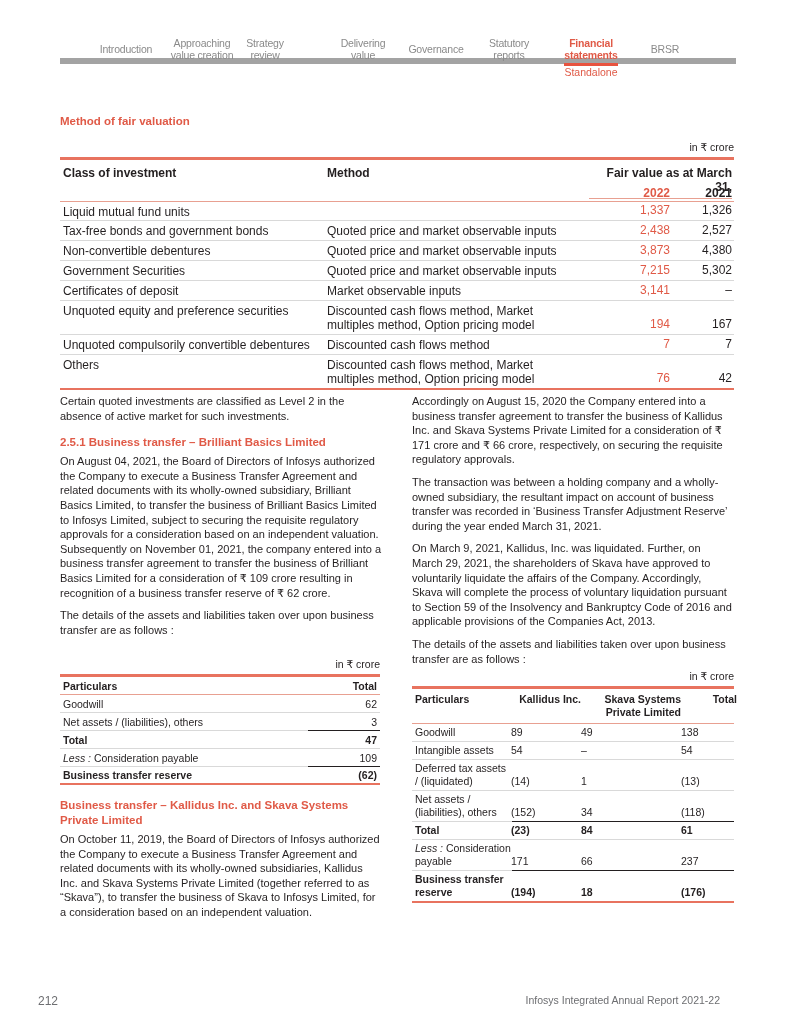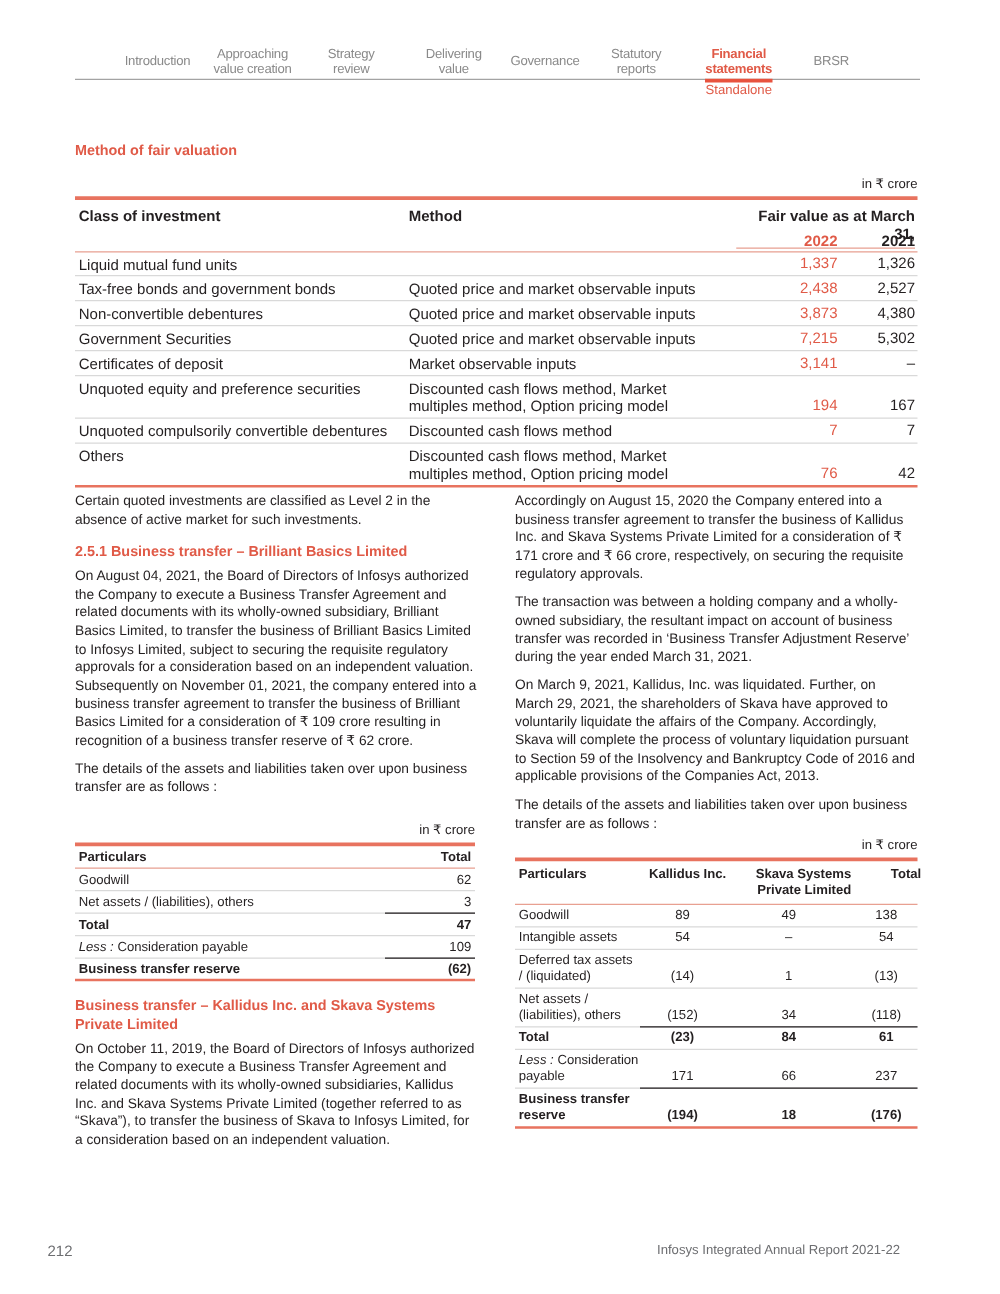--- a/index.html
+++ b/index.html
@@ -7,21 +7,21 @@
   body {
     position: relative;
     font-family: "Liberation Sans", "DejaVu Sans", sans-serif;
     color: #231f20;
     overflow: hidden;
   }
 
   
   .nav {
     position: absolute; left: 60px; top: 34px; width: 676px; height: 30px;
-    border-bottom: 1px solid #a3a3a3;
+    border-bottom: 6px solid #a3a3a3;
   }
   .nav-item {
     position: absolute; top: 0; height: 30px;
     display: flex; align-items: center; justify-content: center;
     text-align: center; font-size: 10.5px; line-height: 12px; color: #8a8a8a;
     cursor: pointer;
     letter-spacing: -0.2px;
   }
   .nav-item.active { color: #e05a47; font-weight: bold; }
   .nav-item.active::after {
@@ -102,38 +102,38 @@
     position: absolute; left: 412px; top: 686px; width: 322px;
     border-top: 3px solid #e8735f; font-size: 10.5px;
   }
   .ks-row {
     position: relative; border-bottom: 1px solid #d9d9d9;
     display: grid; grid-template-columns: 96px 70px 100px 56px;
     align-items: end; padding: 2px 3px 2px 3px; line-height: 13px;
   }
   .ks-row.head { border-bottom: 1px solid #e8a091; font-weight: bold; align-items: start; padding-top: 4px; padding-bottom: 4px; }
   .ks-row.bold { font-weight: bold; }
-  .ks-row .num { text-align: center; }
+  .ks-row .num { text-align: left; }
   .ks-row.head .num { text-align: right; }
   .ks-row.sumtop::before {
     content: ""; position: absolute; left: 100px; right: 0; top: -1px; height: 1px; background: #231f20;
   }
   .ks-row:last-child { border-bottom: 2px solid #e8735f; }
 
   
   .footer-page { position: absolute; left: 38px; top: 994px; font-size: 12px; color: #6d6e71; }
   .footer-title { position: absolute; right: 80px; top: 994px; font-size: 10.5px; color: #6d6e71; }
 </style>
 </head>
 <body>
 
 <nav class="nav">
   <div class="nav-item" style="left:30px;width:72px;">Introduction</div>
   <div class="nav-item" style="left:106px;width:72px;">Approaching value creation</div>
-  <div class="nav-item" style="left:192px;width:58px;">Strategy review</div>
+  <div class="nav-item" style="left:176px;width:58px;">Strategy review</div>
   <div class="nav-item" style="left:270px;width:66px;">Delivering value</div>
   <div class="nav-item" style="left:344px;width:64px;">Governance</div>
   <div class="nav-item" style="left:420px;width:58px;">Statutory reports</div>
   <div class="nav-item active" style="left:500px;width:62px;">Financial statements</div>
   <div class="nav-item" style="left:580px;width:50px;">BRSR</div>
 </nav>
 <div class="nav-sub">Standalone</div>
 
 <div class="h-red fv-title">Method of fair valuation</div>
 <div class="unit fv-unit">in ₹ crore</div>

